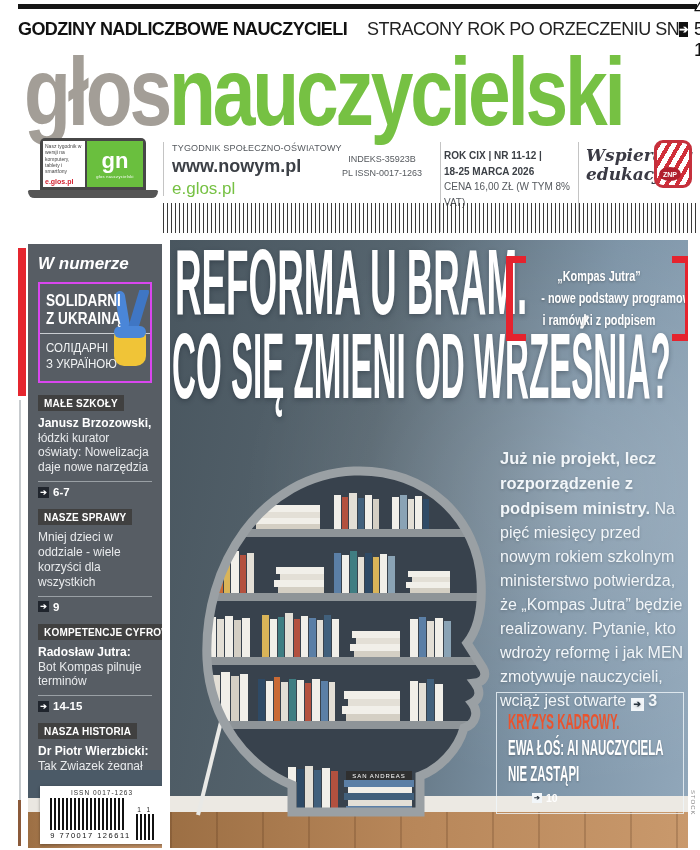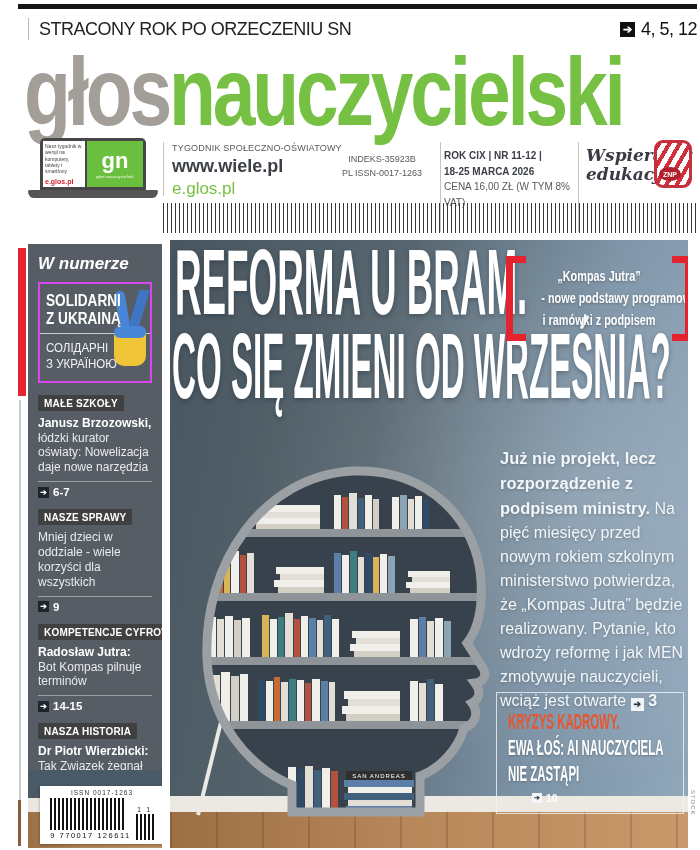--- a/index.html
+++ b/index.html
@@ -144,20 +144,21 @@
   .bw{fill:#f1efe9}.bw2{fill:#e3dfd6}.bw3{fill:#d4cfc4}.bb{fill:#5b7fa6}.bb2{fill:#2e4a66}
   .br{fill:#b3513f}.bt{fill:#3f7d82}.by{fill:#d9b458}.bo{fill:#c96a35}.bg2{fill:#8aa3b5}.bn{fill:#41607c}
 </style>
 </head>
 <body>
 
 <div class="page">
 
   <div class="abs top-rule"></div>
   <div class="abs topbar">
+    <span class="lead-title">GODZINY NADLICZBOWE NAUCZYCIELI</span>
     <span class="vdiv"></span>
     <span class="sub-title">STRACONY ROK PO ORZECZENIU SN</span>
     <span class="pages">
       <span class="sq big">➔</span>
       <span>4, 5, 12</span>
     </span>
   </div>
 
   <div class="abs masthead"><span class="m1">głos</span><span class="m2">nauczycielski</span></div>
 
@@ -171,21 +172,21 @@
         <span class="gn">gn</span>
         <span class="gnsub">głos nauczycielski</span>
       </div>
     </div>
     <div class="base"></div>
   </div>
 
   <div class="abs inf-div d1"></div>
   <div class="abs tyg">
     <div class="lab">TYGODNIK SPOŁECZNO-OŚWIATOWY</div>
-    <div class="www">www.wiele.pl</div>
+    <div class="www">www.nowym.pl</div>
     <div class="egl">e.glos.pl</div>
   </div>
 
   <div class="abs indeks">
     <div>INDEKS-35923B</div>
     <div>PL ISSN-0017-1263</div>
   </div>
 
   <div class="abs inf-div d2"></div>
   <div class="abs rokblk">

